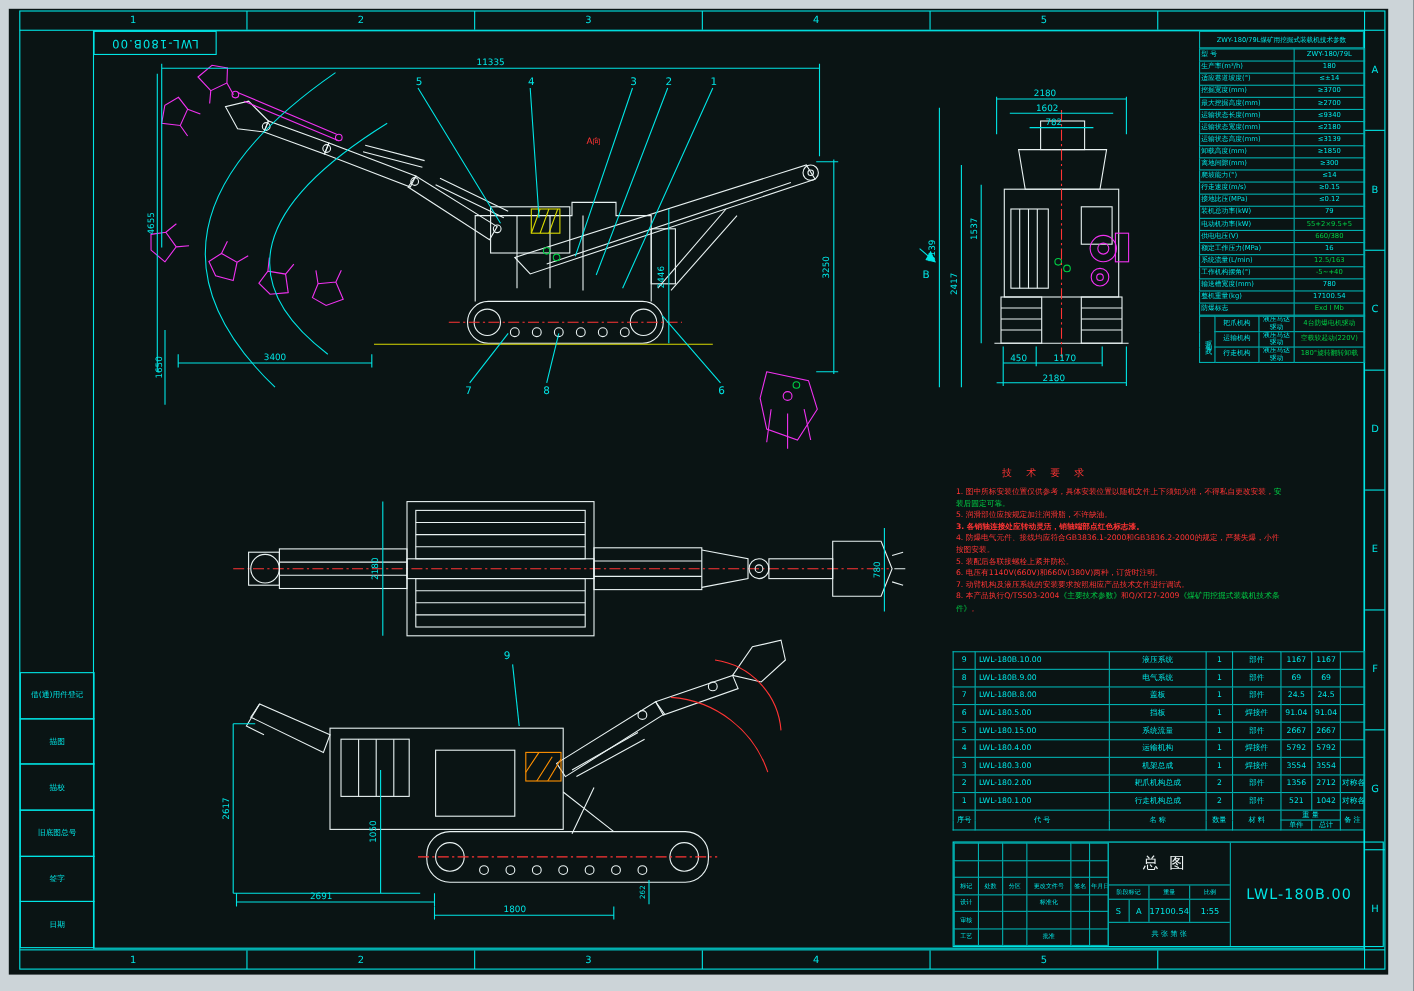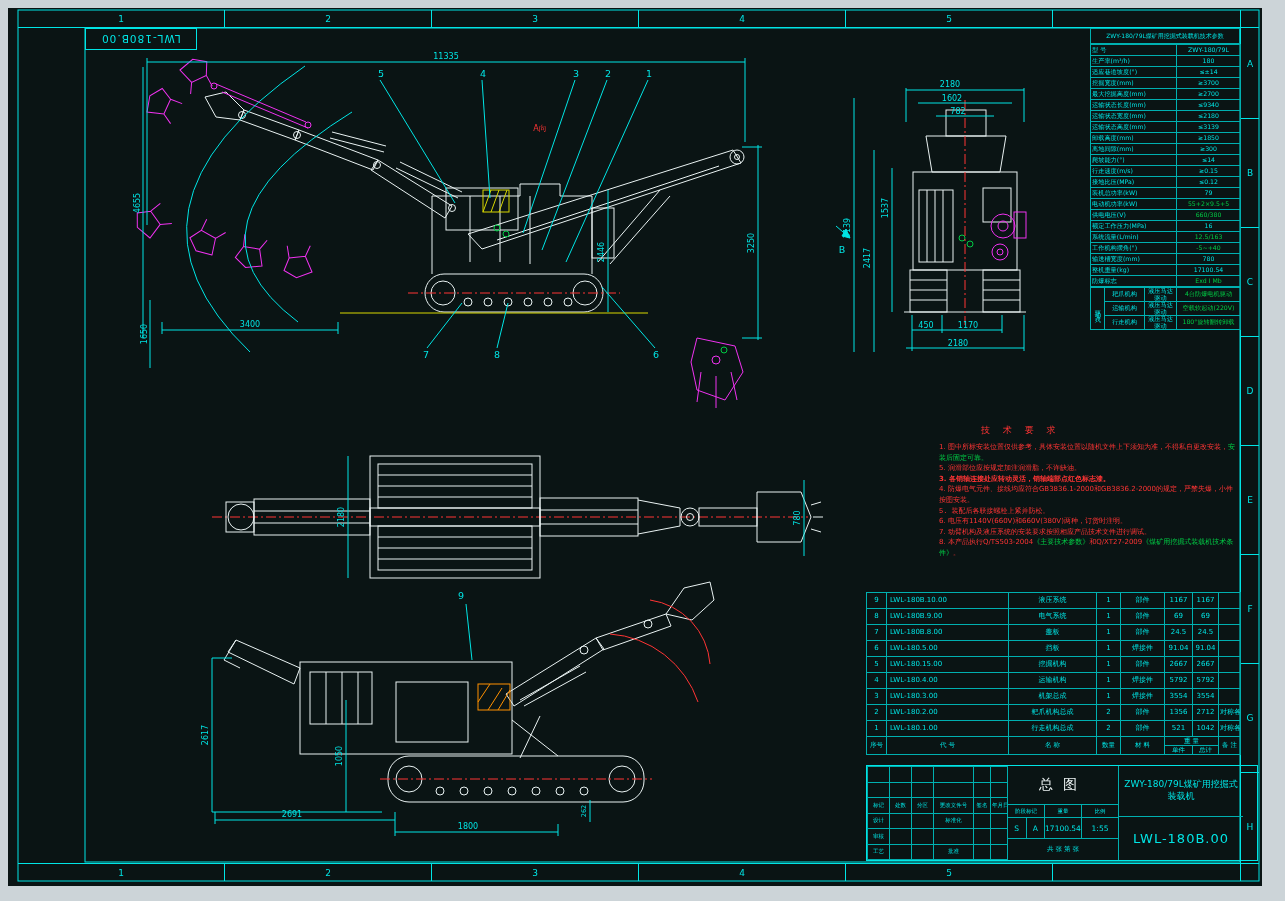--- a/index.html
+++ b/index.html
@@ -326,20 +326,29 @@
 <div class="zcell">A</div>
       <div class="zcell">B</div>
       <div class="zcell">C</div>
       <div class="zcell">D</div>
       <div class="zcell">E</div>
       <div class="zcell">F</div>
       <div class="zcell">G</div>
       <div class="zcell">H</div>
     </div>
 
+<div class="ov sigcol" style="left:18px;top:612px;width:68px;height:250px">
+
+<div class="sigbox">借(通)用件登记</div>
+      <div class="sigbox">描图</div>
+      <div class="sigbox">描校</div>
+      <div class="sigbox">旧底图总号</div>
+      <div class="sigbox">签字</div>
+      <div class="sigbox">日期</div>
+    </div>
 
 <div class="ov cornerbox" style="left:85px;top:28px;width:112px;height:22px">
   <span>LWL-180B.00</span>
 </div>
 
 <div class="ov" style="left:1090px;top:28px;width:150px">
   <div class="spec-title">ZWY-180/79L煤矿用挖掘式装载机技术参数</div>
   <table class="ctable spec">
     <colgroup>
           <col style="width:86px">
@@ -481,29 +490,29 @@
     </tr>
     <tr>
       <td>行走机构</td>
       <td>液压马达驱动</td>
       <td class="gr">180°旋转翻转卸载</td>
     </tr>
   </tbody>
       </table>
 </div>
 
-<div class="ov trq" style="left:939px;top:424px;width:300px">
+<div class="ov trq" style="left:869px;top:424px;width:300px">
   <div class="tr-title">技 术 要 求</div>
   <div>
 
   <div class="tr-item"><span style="color: rgb(255, 52, 52);">1. 图中所标安装位置仅供参考，具体安装位置以随机文件上下须知为准，不得私自更改安装，</span><span style="color: rgb(0, 204, 68);">安装后固定可靠。</span></div>
         <div class="tr-item"><span style="color: rgb(255, 52, 52);">5. 润滑部位应按规定加注润滑脂，不许缺油。</span></div>
         <div class="tr-item"><span style="color: rgb(255, 52, 52); font-weight: bold;">3. 各销轴连接处应转动灵活，销轴端部点红色标志漆。</span></div>
         <div class="tr-item"><span style="color: rgb(255, 52, 52);">4. 防爆电气元件、接线均应符合GB3836.1-2000和GB3836.2-2000的规定，严禁失爆，小件按图安装。</span></div>
-        <div class="tr-item"><span style="color: rgb(255, 52, 52); font-family: Liberation Mono, monospace;">5. 装配后各联接螺栓上紧并防松。</span></div>
+        <div class="tr-item"><span style="color: rgb(255, 52, 52);">5. 装配后各联接螺栓上紧并防松。</span></div>
         <div class="tr-item"><span style="color: rgb(255, 52, 52);">6. 电压有1140V(660V)和660V(380V)两种，订货时注明。</span></div>
         <div class="tr-item"><span style="color: rgb(255, 52, 52);">7. 动臂机构及液压系统的安装要求按照相应产品技术文件进行调试。</span></div>
         <div class="tr-item"><span style="color: rgb(255, 52, 52);">8. 本产品执行Q/TS503-2004</span><span style="color: rgb(0, 204, 68); margin-top: 28px;">《主要技术参数》</span><span style="color: rgb(255, 52, 52);">和Q/XT27-2009</span><span style="color: rgb(0, 204, 68);">《煤矿用挖掘式装载机技术条件》</span><span style="color: rgb(255, 52, 52);">。</span></div>
       </div>
 </div>
 
 <table class="ov ctable bom" style="left:866px;top:592px;width:374px">
   <colgroup>
     <col style="width:20px">
         <col style="width:122px">
@@ -556,21 +565,21 @@
         <td>1</td>
         <td>焊接件</td>
         <td>91.04</td>
         <td>91.04</td>
         <td></td>
       </tr>
 
       <tr>
         <td>5</td>
         <td class="code">LWL-180.15.00</td>
-        <td>挖掘机构</td>
+        <td>系统流量</td>
         <td>1</td>
         <td>部件</td>
         <td>2667</td>
         <td>2667</td>
         <td></td>
       </tr>
 
       <tr>
         <td>4</td>
         <td class="code">LWL-180.4.00</td>
@@ -706,18 +715,17 @@
       <div class="cell split">
         <span>S</span>
         <span>A</span>
       </div>
       <div class="cell">17100.54</div>
       <div class="cell">1:55</div>
     </div>
     <div class="tb-sheet">共 张 第 张</div>
   </div>
   <div class="tb-c3">
-    <div class="tb-prod">ZWY-180/79L煤矿用挖掘式装载机</div>
     <div class="tb-num">LWL-180B.00</div>
   </div>
 </div>
 
 </div>
 
 </body></html>

